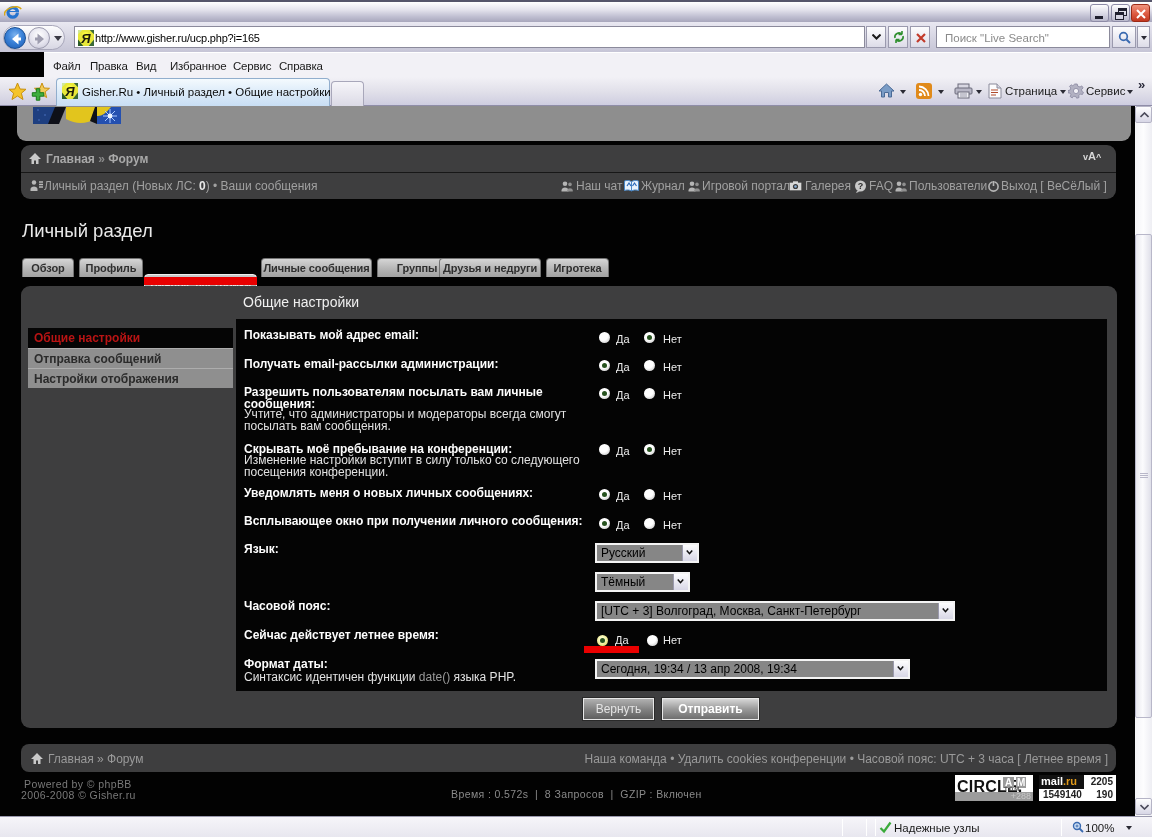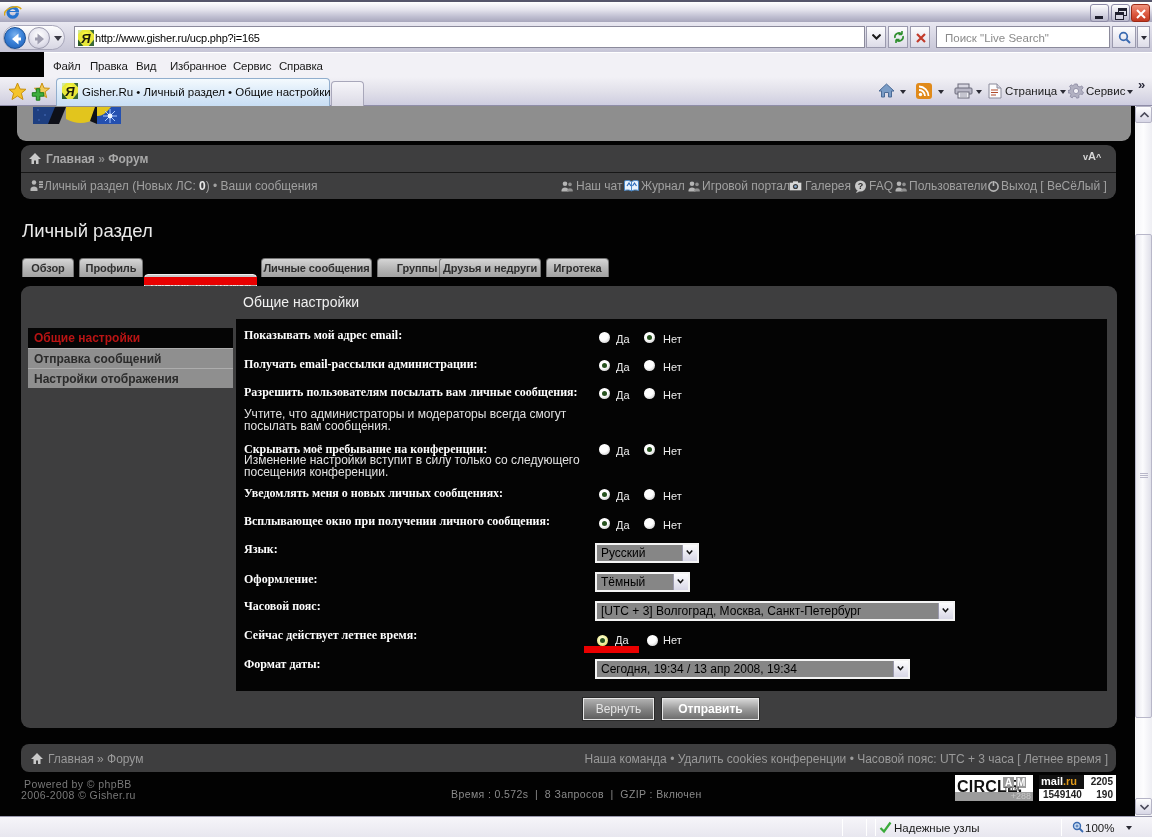--- a/index.html
+++ b/index.html
@@ -74,21 +74,21 @@
 #mainpanel { position:absolute; left:21px; top:180px; width:1096px; height:442px; background:#3e3e3f; border-radius:9px; }
 #phead { position:absolute; left:222px; top:8px; font-size:14px; color:#f0f0f0; }
 .sideitem { position:absolute; left:7px; width:205px; height:20px; background:#8f8f8f; border-top:1px solid #adadad;
   font-size:12px; font-weight:bold; color:#2b2b2b; line-height:20px; padding-left:6px; }
 #side1 { top:42px; background:#050505; color:#b91414; border-top:none; }
 #side2 { top:62px; }
 #side3 { top:82px; }
 #formpanel { position:absolute; left:215px; top:33px; width:871px; height:372px; background:#040404; }
 
 
-.flabel { position:absolute; left:244px; color:#fdfdfd; font-size:12px; font-weight:bold; width:352px; line-height:12px;font-family:Liberation Serif, serif; }
+.flabel { position:absolute; left:244px; color:#fdfdfd; font-size:12px; font-weight:bold; width:352px; line-height:12px; }
 .fnote { position:absolute; left:244px; color:#e2e2e2; font-size:12px; width:345px; line-height:11.5px; }
 .radio { position:absolute; width:11px; height:11px; border-radius:50%;
   background:radial-gradient(circle at 40% 35%,#ffffff 45%,#c8c8c8 85%,#b0b0b0); }
 .radio.sel::after { content:""; position:absolute; left:3px; top:3px; width:5px; height:5px; border-radius:50%; background:#27531f; }
 .yn { position:absolute; color:#ececec; font-size:11px; }
 .sel { }
 .xsel { position:absolute; border:2px solid #f4f4f4; background:#868686; height:20px; }
 .xseltxt { position:absolute; left:4px; top:1px; font-size:12px; color:#000; white-space:nowrap; }
 .xselarr { position:absolute; right:0; top:0; width:15px; height:100%; background:linear-gradient(#fdfdfe,#d8d7e6); border-left:1px solid #9a99ac; }
 .chev { position:absolute; left:3px; top:4px; width:7px; height:7px; }
@@ -399,21 +399,20 @@
     <div class="flabel" style="top:437px">Язык:</div>
     <div class="xsel" style="left:595px;top:437px;width:104px">
       <span class="xseltxt">Русский</span>
       <div class="xselarr">
           <svg class="chev" width="9" height="8" viewBox="0 0 9 8">
             <path d="M1 1.5 L4.5 5.5 L8 1.5" stroke="#111" stroke-width="2" fill="none"></path>
           </svg>
         </div>
     </div>
 
-    <div class="flabel" style="top:467px">Оформление:</div>
     <div class="xsel" style="left:595px;top:466px;width:95px">
       <span class="xseltxt">Тёмный</span>
       <div class="xselarr">
           <svg class="chev" width="9" height="8" viewBox="0 0 9 8">
             <path d="M1 1.5 L4.5 5.5 L8 1.5" stroke="#111" stroke-width="2" fill="none"></path>
           </svg>
         </div>
     </div>
 
     <div class="flabel" style="top:494px">Часовой пояс:</div>
@@ -427,20 +426,21 @@
     </div>
 
     <div class="flabel" style="top:523px">Сейчас действует летнее время:</div>
     <div class="radio sel" style="left:597px;top:529px;background:radial-gradient(circle at 45% 40%,#fdfdc8 25%,#e8e480 70%,#c8c460)"></div>
       <span class="yn" style="left:615px;top:528px">Да</span>
     <div class="radio" style="left:647px;top:529px"></div>
       <span class="yn" style="left:663px;top:528px">Нет</span>
     <div id="redbar2"></div>
 
     <div class="flabel" style="top:552px">Формат даты:</div>
+    <div class="fnote" style="top:566px;width:360px">Синтаксис идентичен функции <span style="color:#9a9a9a">date()</span> языка PHP.</div>
     <div class="xsel" style="left:595px;top:553px;width:315px">
       <span class="xseltxt">Сегодня, 19:34 / 13 апр 2008, 19:34</span>
       <div class="xselarr">
           <svg class="chev" width="9" height="8" viewBox="0 0 9 8">
             <path d="M1 1.5 L4.5 5.5 L8 1.5" stroke="#111" stroke-width="2" fill="none"></path>
           </svg>
         </div>
     </div>
 
     <div id="btnreset" class="btn">Вернуть</div>

